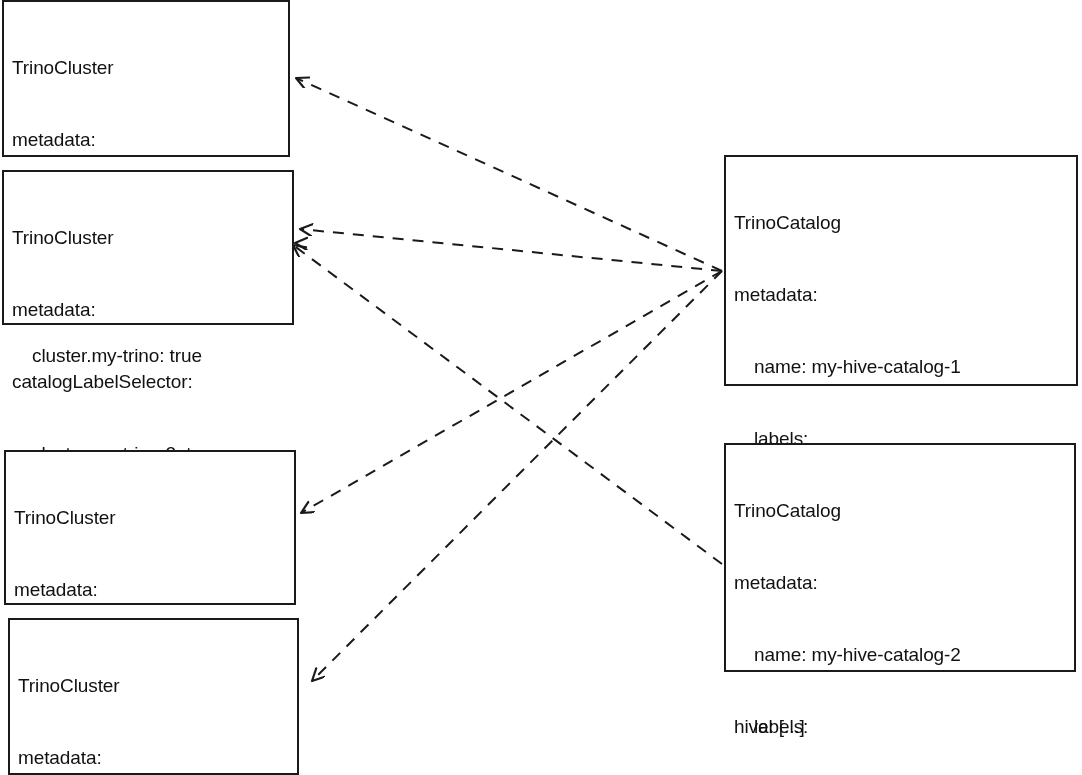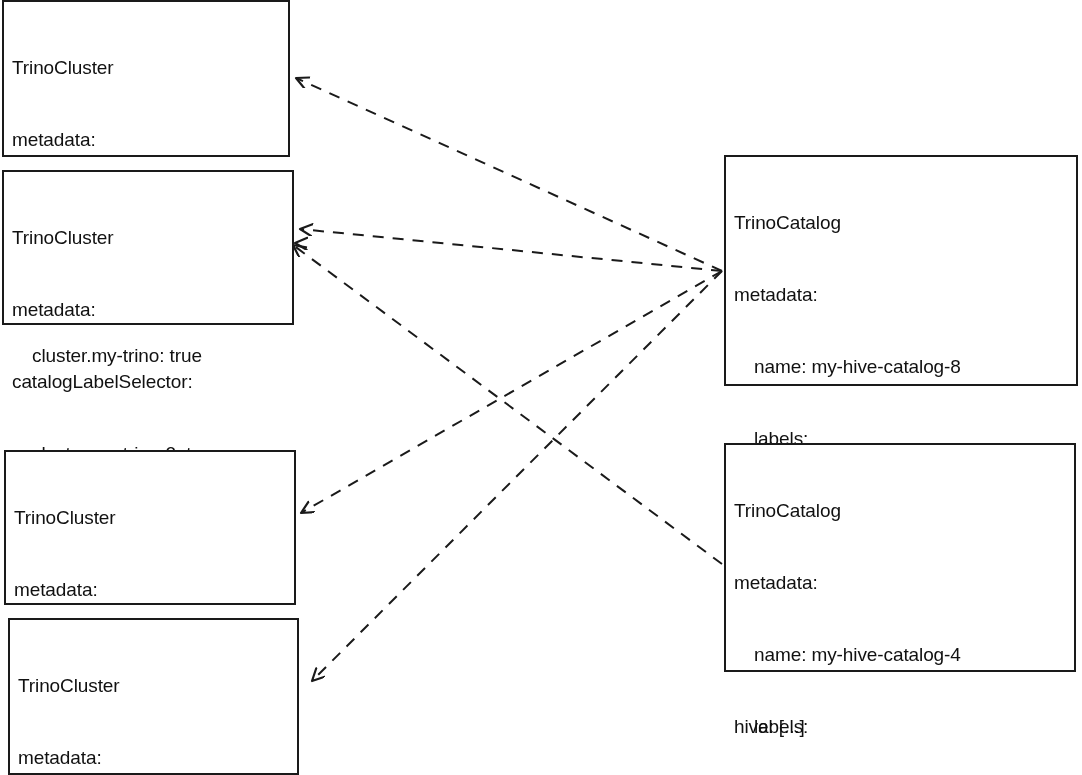--- a/index.html
+++ b/index.html
@@ -112,33 +112,33 @@
       
       
       
     </div>
   </div>
 
   <div class="node" style="left:724px; top:155px; width:354px; height:231px;">
     <div class="node-text">
       <span class="line">TrinoCatalog</span>
       <span class="line">metadata:</span>
-      <span class="indent-1">name: my-hive-catalog-8</span>
+      <span class="indent-1">name: my-hive-catalog-1</span>
       <span class="indent-1">labels:</span>
       <span class="indent-2">cluster.my-trino: true</span>
       <span class="indent-2">cluster.my-trino-2: true</span>
       <span class="indent-2">env.dev: true</span>
       <span class="line">hive: [...]</span>
     </div>
   </div>
 
   <div class="node" style="left:724px; top:443px; width:352px; height:229px;">
     <div class="node-text">
       <span class="line">TrinoCatalog</span>
       <span class="line">metadata:</span>
-      <span class="indent-1">name: my-hive-catalog-4</span>
+      <span class="indent-1">name: my-hive-catalog-2</span>
       <span class="indent-1">labels:</span>
       
       
     </div>
   </div>
 
 </div>
 
 </body></html>

